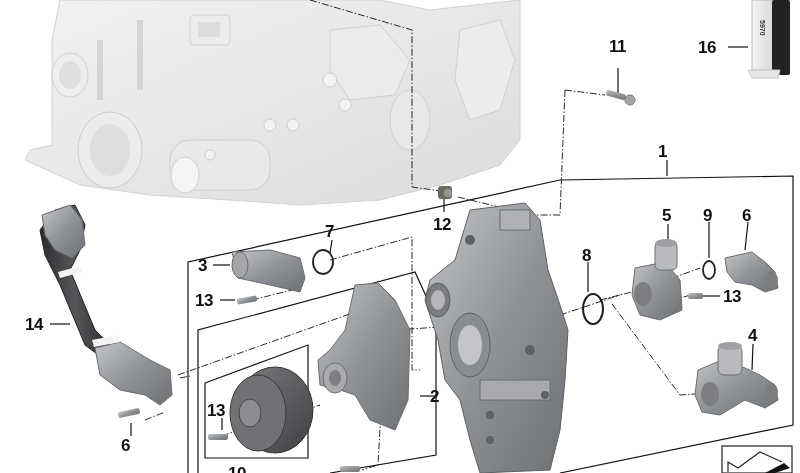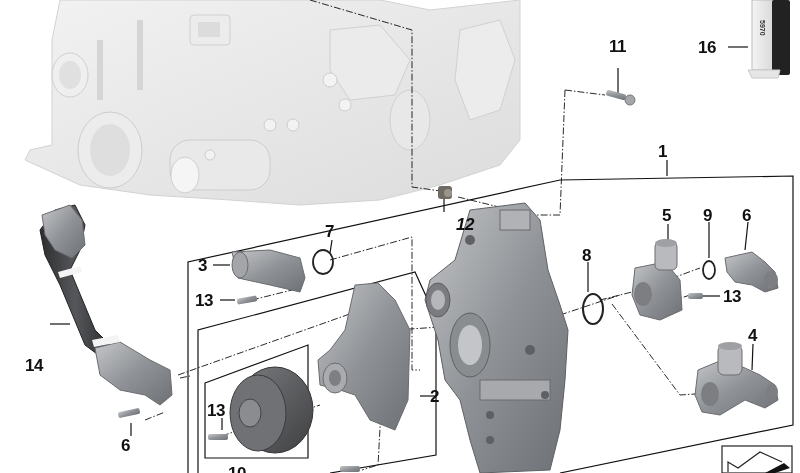--- a/index.html
+++ b/index.html
@@ -211,19 +211,19 @@
 <div class="callout" style="left:430px;top:388px;">2</div>
 <div class="callout" style="left:198px;top:257px;">3</div>
 <div class="callout" style="left:748px;top:327px;">4</div>
 <div class="callout" style="left:662px;top:207px;">5</div>
 <div class="callout" style="left:742px;top:207px;">6</div>
 <div class="callout" style="left:325px;top:223px;">7</div>
 <div class="callout" style="left:582px;top:247px;">8</div>
 <div class="callout" style="left:703px;top:207px;">9</div>
 <div class="callout" style="left:228px;top:465px;">10</div>
 <div class="callout" style="left:609px;top:38px;">11</div>
-<div class="callout" style="left:456px;top:216px;font-style:italic;">12</div>
+<div class="callout" style="left:433px;top:216px;">12</div>
 <div class="callout" style="left:195px;top:292px;">13</div>
 <div class="callout" style="left:723px;top:288px;">13</div>
 <div class="callout" style="left:207px;top:402px;">13</div>
-<div class="callout" style="left:25px;top:316px;margin-top:41px;">14</div>
+<div class="callout" style="left:25px;top:316px;">14</div>
 <div class="callout" style="left:121px;top:437px;">6</div>
 <div class="callout" style="left:698px;top:39px;">16</div>
 
 </body></html>

